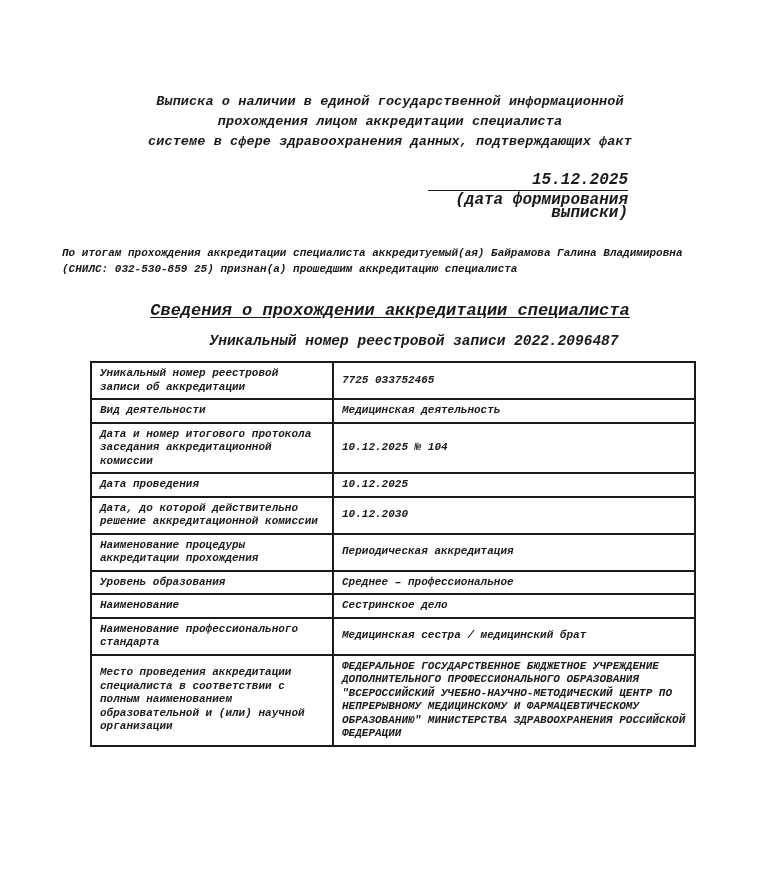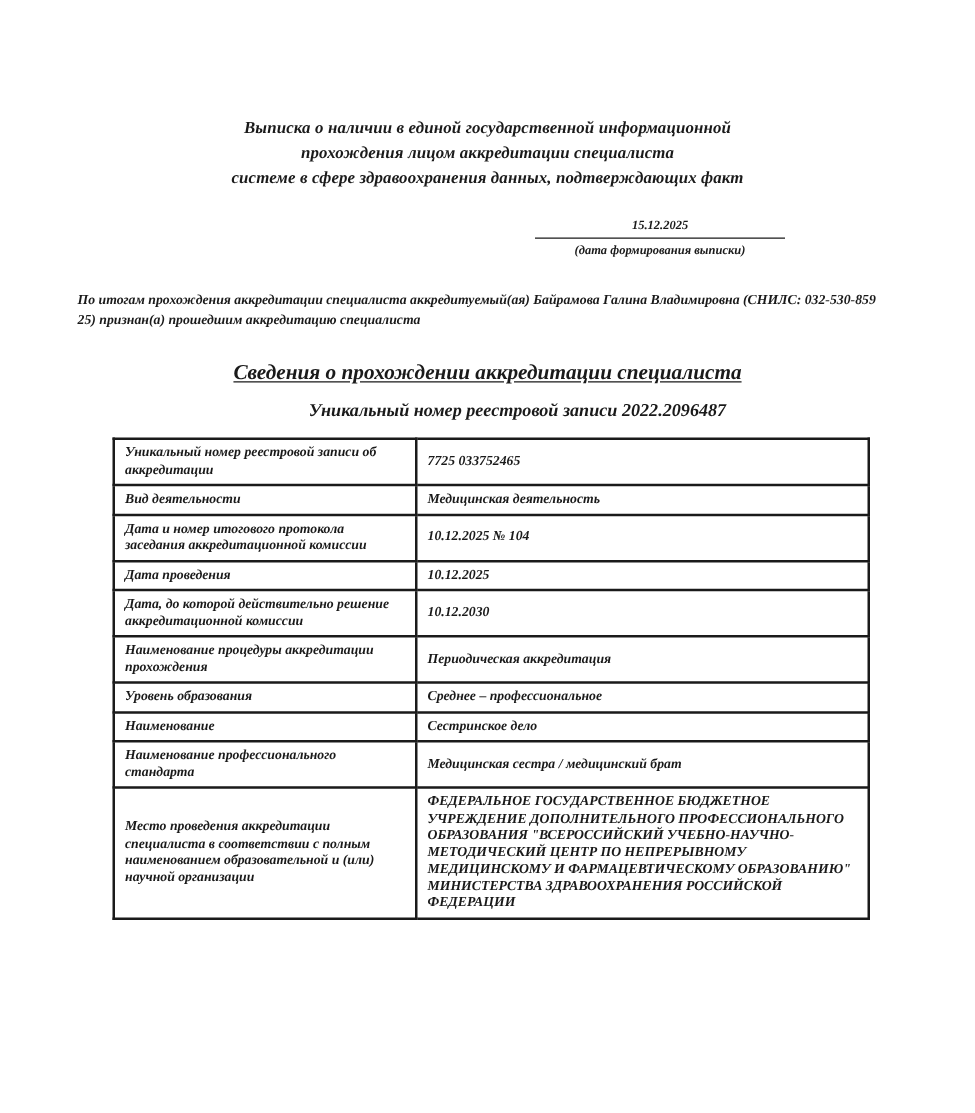--- a/index.html
+++ b/index.html
@@ -6,38 +6,38 @@
     margin: 0;
     padding: 0;
     background: #ffffff;
   }
   .page {
     position: relative;
     width: 780px;
     height: 890px;
     background: #ffffff;
     overflow: hidden;
-    font-family: Liberation Serif, serif;
+    font-family: Liberation Mono, monospace;
     font-style: italic;
     font-weight: bold;
     color: #1a1a1a;
   }
   .title {
     margin: 92px auto 0;
     width: 560px;
     text-align: center;
     font-size: 13.5px;
     line-height: 20px;
     letter-spacing: 0.1px;
   }
   .date-block {
     width: 200px;
     margin: 22px 0 13px 428px;
-    text-align: center;
-    font-size: 10px;
+    text-align: right;
+    font-size: 16px;
     line-height: 13px;
   }
   .date-value {
     padding: 0 0 3px 0;
   }
   .date-caption {
     border-top: 1.5px solid #1a1a1a;
     padding-top: 3px;
   }
   .intro {

